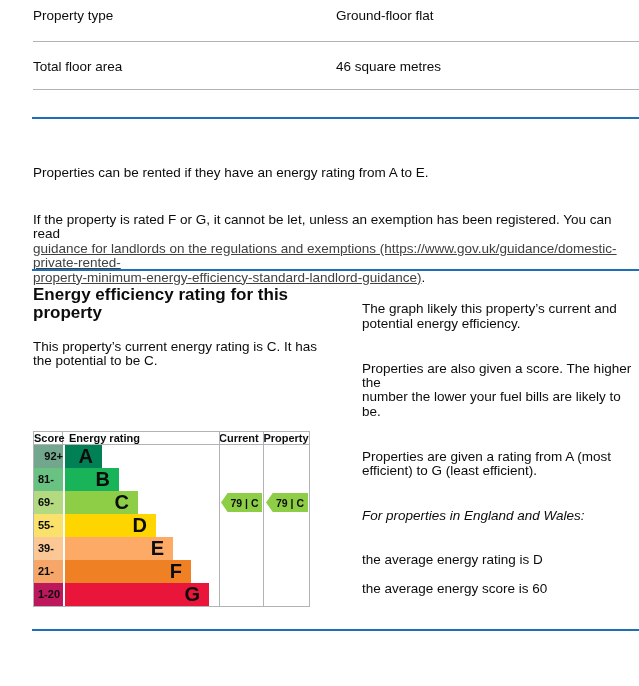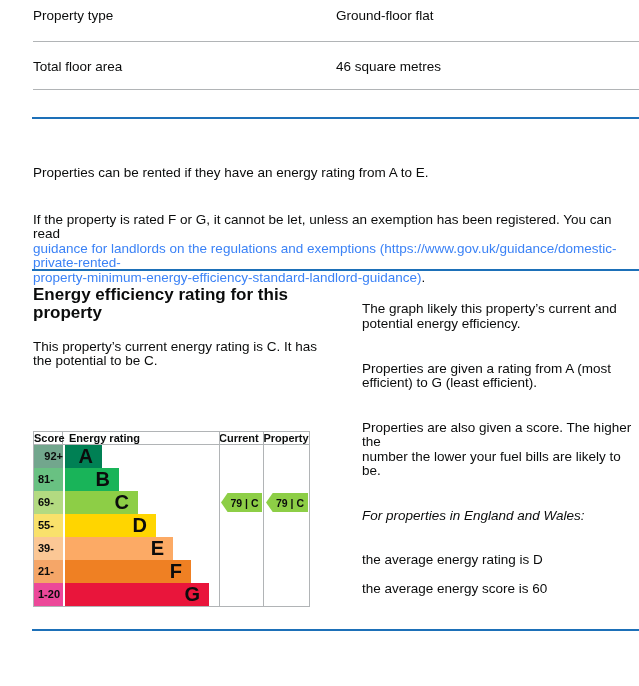--- a/index.html
+++ b/index.html
@@ -4,21 +4,21 @@
 <style>
   * { margin:0; padding:0; box-sizing:border-box; }
   html,body { background:#fff; }
   .page {
     position:relative; width:639px; height:686px; background:#ffffff;
     font-family:"Liberation Sans", sans-serif; color:#0b0c0c; overflow:hidden;
   }
   .abs { position:absolute; }
   .body-text { font-size:13.5px; line-height:14.4px; white-space:pre-line; }
   .h2 { font-size:17px; font-weight:bold; line-height:17.5px; white-space:pre-line; }
-  a.link { color:#3b82f6; cursor:pointer; }
+  a.link { color:#404040; text-decoration:underline; cursor:pointer; }
   .divider-gray { height:1px; background:#b1b4b6; }
   .divider-blue { height:2px; background:#1d70b8; }
 
   
   .right-col p { margin-bottom:16px; }
   .right-col p.tight { margin-bottom:0; }
   .right-col p.pre-avg { margin-bottom:15px;font-style:italic; }
 
   
   .chart { left:33px; top:431px; width:277px; height:176px; border:1px solid #b1b4b6; background:#fff; }
@@ -59,24 +59,24 @@
   <div class="abs divider-blue" style="left:32px; top:269px; width:607px;"></div>
 
   <h2 class="abs h2" style="left:33px; top:286px; width:310px;">Energy efficiency rating for this
 property</h2>
   <p class="abs body-text" style="left:33px; top:340px; width:310px;">This property’s current energy rating is C. It has
 the potential to be C.</p>
 
   <div class="abs right-col body-text" style="left:362px; top:288px; width:278px;">
     <p>The graph likely this property’s current and
 potential energy efficiency.</p>
+    <p>Properties are also given a score. The higher the
+number the lower your fuel bills are likely to be.</p>
     <p>Properties are given a rating from A (most
 efficient) to G (least efficient).</p>
-    <p>Properties are also given a score. The higher the
-number the lower your fuel bills are likely to be.</p>
     <p class="pre-avg">For properties in England and Wales:</p>
     <p class="tight">the average energy rating is D</p>
     <p class="tight">the average energy score is 60</p>
   </div>
 
   <div class="abs chart">
     <div class="chart-header">
       <span class="score-head">Score</span><span class="rating-head">Energy rating</span>
       <span class="cur-head">Current</span>
       <span class="pot-head">Property</span>
@@ -100,21 +100,21 @@
         </div>
         <div class="band-row">
           <div class="score-cell" style="background: rgb(251, 199, 149);">39-54</div>
           <div class="band-bar" style="background: rgb(252, 170, 101); width: 108px;">E</div>
         </div>
         <div class="band-row">
           <div class="score-cell" style="background: rgb(245, 166, 104);">21-38</div>
           <div class="band-bar" style="background: rgb(239, 128, 35); width: 126px;">F</div>
         </div>
         <div class="band-row">
-          <div class="score-cell" style="background: #ec4899;">1-20</div>
+          <div class="score-cell" style="background: #be185d;">1-20</div>
           <div class="band-bar" style="background: rgb(233, 21, 59); width: 144px;">G</div>
         </div>
       </div>
     <div class="col-line" style="left:185px;"></div>
     <div class="col-line" style="left:229px;"></div>
     <div class="arrow" id="current-arrow" style="left: 187px; top: 61px; width: 41px; background: rgb(141, 206, 70);">79 | C</div>
     <div class="arrow" id="potential-arrow" style="left: 232px; top: 61px; width: 42px; background: rgb(141, 206, 70);">79 | C</div>
   </div>
 
   <div class="abs divider-blue" style="left:32px; top:629px; width:607px;"></div>

